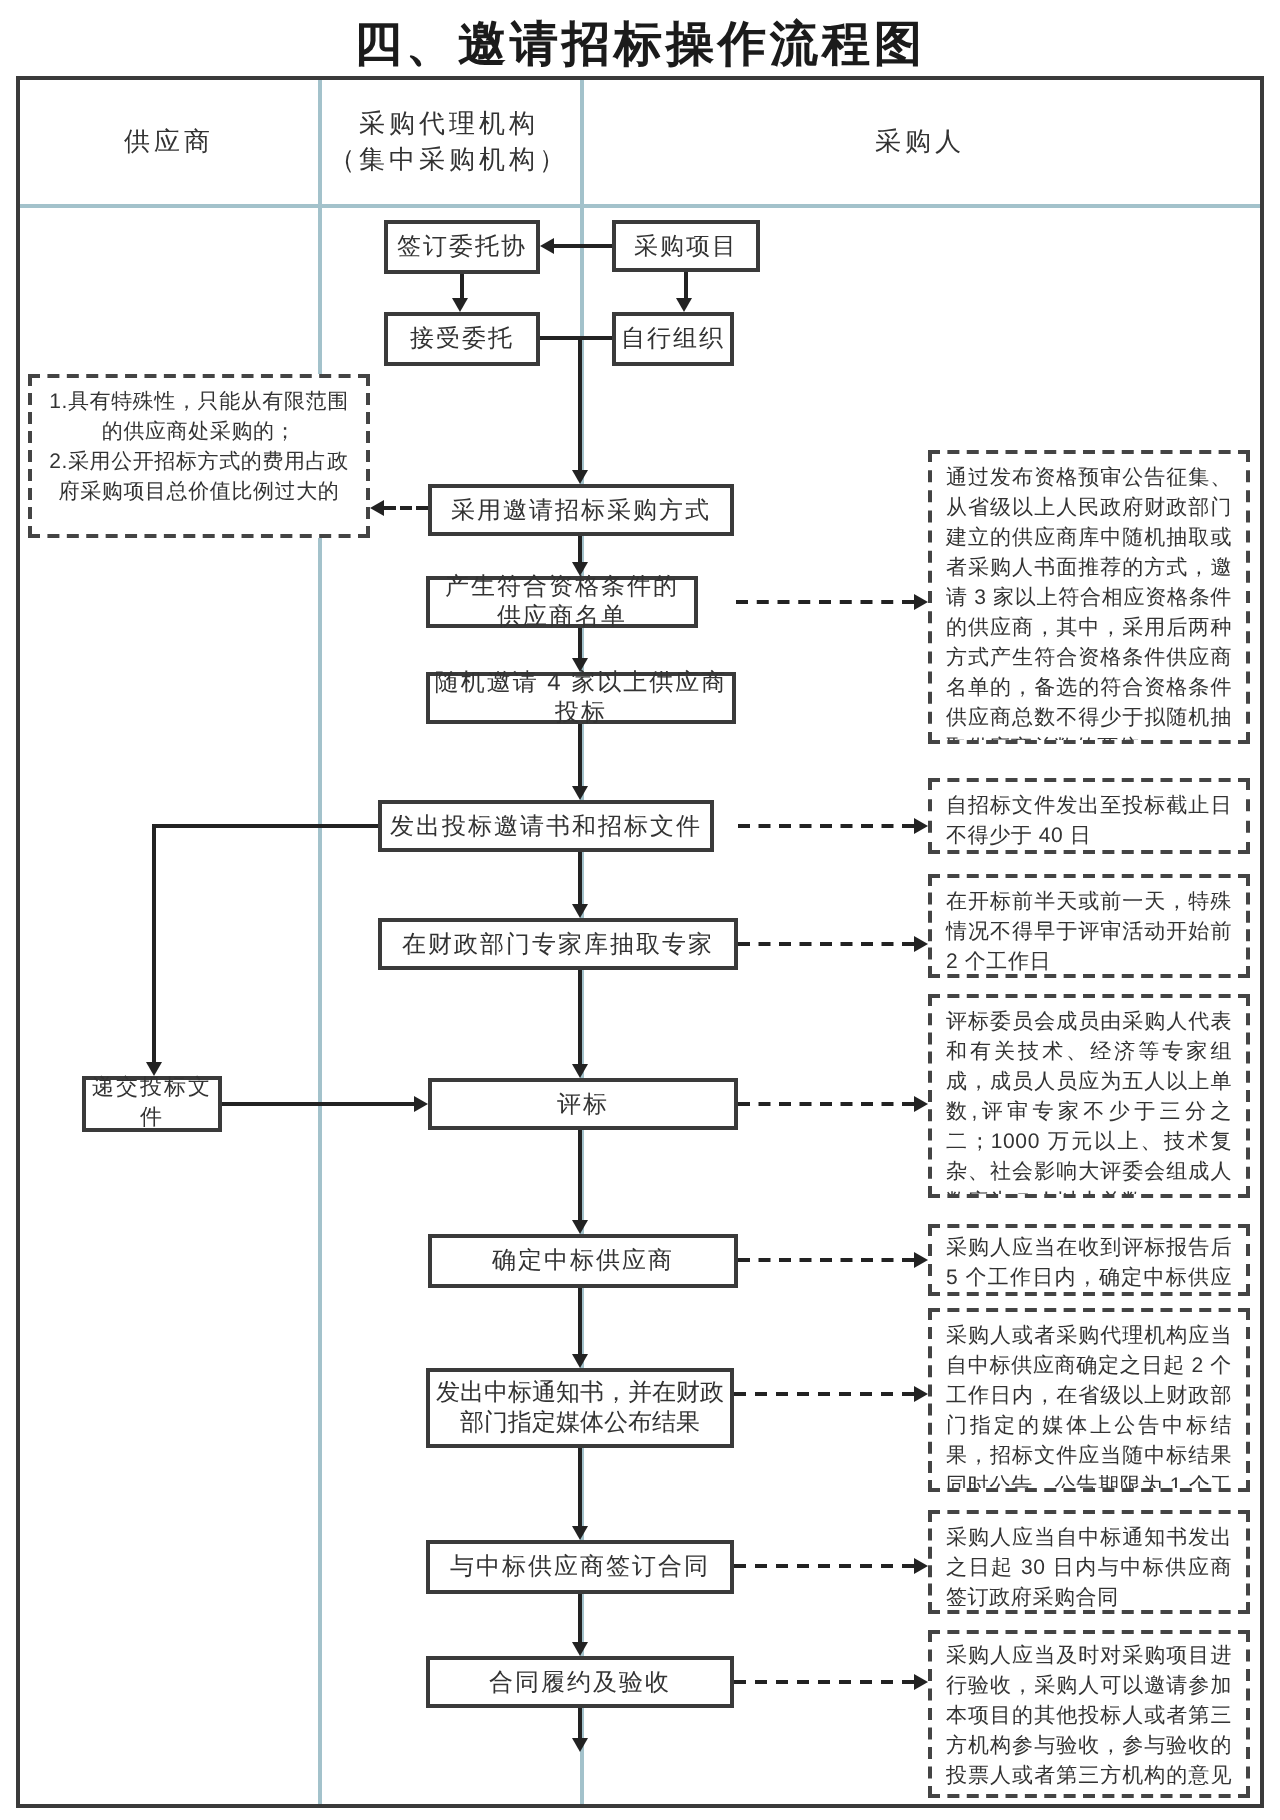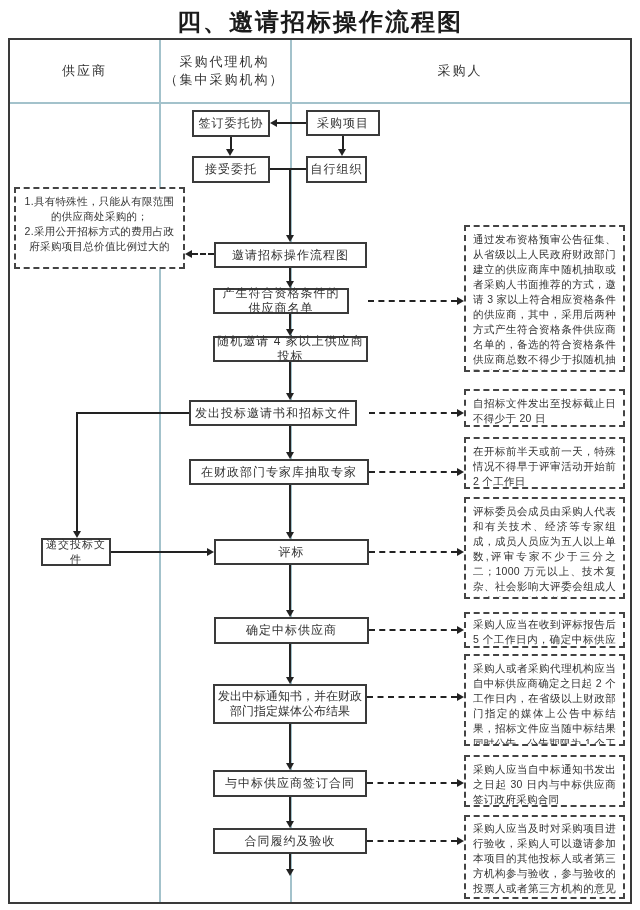--- a/index.html
+++ b/index.html
@@ -55,40 +55,40 @@
     </div>
     <div class="colhead" style="left:280px;width:340px">
       <span>采购人</span>
     </div>
 
     <div class="node" style="left:182px;top:70px;width:78px;height:27px">签订委托协</div>
     <div class="node" style="left:296px;top:70px;width:74px;height:26px">采购项目</div>
     <div class="node" style="left:182px;top:116px;width:78px;height:27px">接受委托</div>
     <div class="node" style="left:296px;top:116px;width:61px;height:27px">自行组织</div>
 
-    <div class="node" style="left:204px;top:202px;width:153px;height:26px">邀请招标操作流程图</div>
+    <div class="node" style="left:204px;top:202px;width:153px;height:26px">采用邀请招标采购方式</div>
     <div class="node" style="left:203px;top:248px;width:136px;height:26px">产生符合资格条件的供应商名单</div>
     <div class="node" style="left:203px;top:296px;width:155px;height:26px">随机邀请 4 家以上供应商投标</div>
     <div class="node" style="left:179px;top:360px;width:168px;height:26px">发出投标邀请书和招标文件</div>
     <div class="node" style="left:179px;top:419px;width:180px;height:26px">在财政部门专家库抽取专家</div>
     <div class="node" style="left:204px;top:577px;width:155px;height:27px">确定中标供应商</div>
     <div class="node" style="left:204px;top:499px;width:155px;height:26px">评标</div>
     <div class="node" style="left:203px;top:644px;width:154px;height:40px;letter-spacing:0">发出中标通知书，并在财政部门指定媒体公布结果</div>
     <div class="node" style="left:203px;top:730px;width:154px;height:27px">与中标供应商签订合同</div>
     <div class="node" style="left:203px;top:788px;width:154px;height:26px">合同履约及验收</div>
 
     <div class="node" style="left:31px;top:498px;width:70px;height:28px;font-size:11px">递交投标文件</div>
 
     <div class="note" style="left:4px;top:147px;width:171px;height:82px;text-align:center">
       <div>1.具有特殊性，只能从有限范围的供应商处采购的；</div>
       <div>2.采用公开招标方式的费用占政府采购项目总价值比例过大的</div>
     </div>
 
     <div class="note" style="left:454px;top:185px;width:161px;height:147px">通过发布资格预审公告征集、从省级以上人民政府财政部门建立的供应商库中随机抽取或者采购人书面推荐的方式，邀请 3 家以上符合相应资格条件的供应商，其中，采用后两种方式产生符合资格条件供应商名单的，备选的符合资格条件供应商总数不得少于拟随机抽取供应商总数的两倍</div>
-    <div class="note" style="left:454px;top:349px;width:161px;height:38px">自招标文件发出至投标截止日不得少于 20 日</div>
+    <div class="note" style="left:454px;top:349px;width:161px;height:38px">自招标文件发出至投标截止日不得少于 40 日</div>
     <div class="note" style="left:454px;top:397px;width:161px;height:52px">在开标前半天或前一天，特殊情况不得早于评审活动开始前 2 个工作日</div>
     <div class="note" style="left:454px;top:457px;width:161px;height:102px">评标委员会成员由采购人代表和有关技术、经济等专家组成，成员人员应为五人以上单数,评审专家不少于三分之二；1000 万元以上、技术复杂、社会影响大评委会组成人数应为 7 人以上单数</div>
     <div class="note" style="left:454px;top:572px;width:161px;height:36px;padding-top:3px">采购人应当在收到评标报告后 5 个工作日内，确定中标供应商</div>
     <div class="note" style="left:454px;top:614px;width:161px;height:92px">采购人或者采购代理机构应当自中标供应商确定之日起 2 个工作日内，在省级以上财政部门指定的媒体上公告中标结果，招标文件应当随中标结果同时公告，公告期限为 1 个工作日</div>
     <div class="note" style="left:454px;top:715px;width:161px;height:52px">采购人应当自中标通知书发出之日起 30 日内与中标供应商签订政府采购合同</div>
     <div class="note" style="left:454px;top:775px;width:161px;height:84px;padding-top:4px">采购人应当及时对采购项目进行验收，采购人可以邀请参加本项目的其他投标人或者第三方机构参与验收，参与验收的投票人或者第三方机构的意见作为验收书的参考资料一并存档</div>
 
     <div class="hl" style="left:267px;top:82px;width:29px"></div>
     <div class="al" style="left:260px;top:79px"></div>
 

